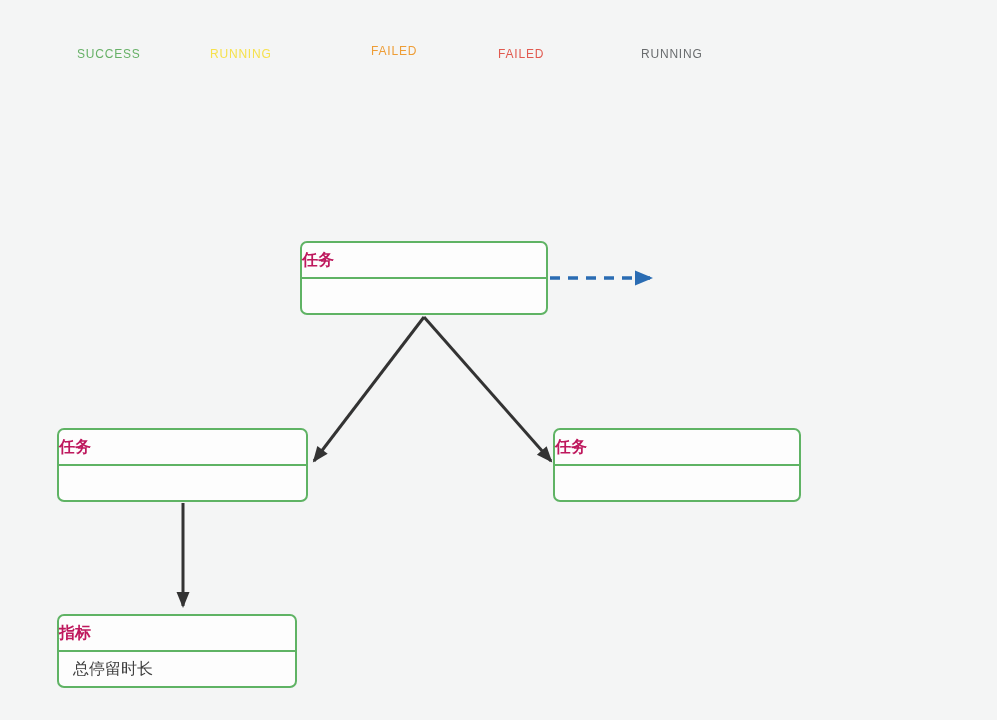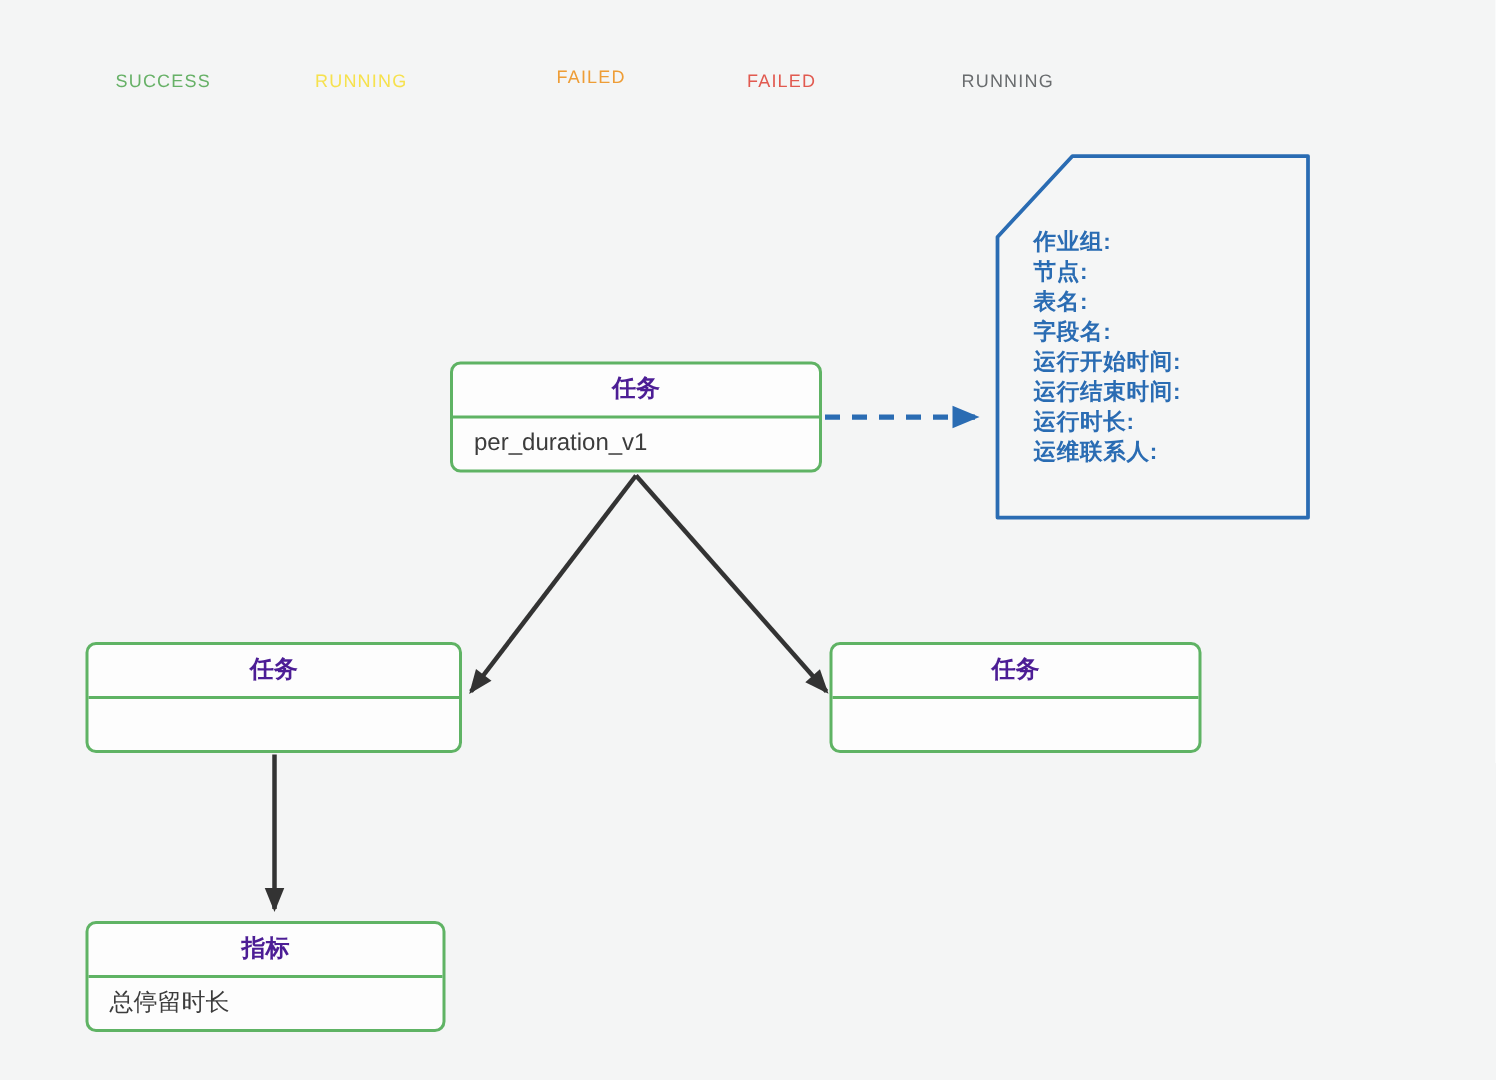--- a/index.html
+++ b/index.html
@@ -39,24 +39,24 @@
     box-sizing: border-box;
     border: 2px solid #5fb364;
     border-radius: 7px;
     background: #fdfdfd;
     width: 248px;
     height: 74px;
   }
   .node-header {
     height: 34px;
     line-height: 34px;
-    text-align: center;
+    text-align: left;
     font-size: 16px;
     font-weight: bold;
-    color: #4c1d95;
+    color: #be185d;
     border-bottom: 2px solid #5fb364;
   }
   .node-body {
     height: 34px;
     line-height: 34px;
     padding-left: 14px;
     font-size: 16px;
     color: #3c3c3c;
     white-space: nowrap;
     overflow: hidden;
@@ -106,45 +106,29 @@
       </marker>
     </defs>
     <line x1="424" y1="317" x2="314" y2="461" stroke="#333333" stroke-width="3" marker-end="url(#arrowBlack)"></line>
     <line x1="424" y1="317" x2="551" y2="461" stroke="#333333" stroke-width="3" marker-end="url(#arrowBlack)"></line>
     <line x1="183" y1="503" x2="183" y2="606" stroke="#333333" stroke-width="3" marker-end="url(#arrowBlack)"></line>
     <line x1="550" y1="278" x2="650" y2="278" stroke="#2a6cb3" stroke-width="3.5" stroke-dasharray="10 8" marker-end="url(#arrowBlue)"></line>
   </svg>
 
   <div class="node" style="left:300px; top:241px; width:248px;">
     <div class="node-header">任务</div>
-    <div class="node-body">per_duration_v1</div>
   </div>
 
   <div class="node" style="left:57px; top:428px; width:251px;">
     <div class="node-header">任务</div>
   </div>
 
   <div class="node" style="left:553px; top:428px; width:248px;">
     <div class="node-header">任务</div>
   </div>
 
   <div class="node" style="left:57px; top:614px; width:240px;">
     <div class="node-header">指标</div>
     <div class="node-body">总停留时长</div>
   </div>
 
-  <div id="tooltip-note">
-    <svg width="240" height="265" viewBox="0 0 240 265" xmlns="http://www.w3.org/2000/svg">
-      <polygon points="65,9 222,9 222,250 15,250 15,63" fill="#f5f6f6" stroke="#2a6cb3" stroke-width="2.5" stroke-linejoin="round"></polygon>
-    </svg>
-    <div class="tooltip-lines">
-      <div>作业组:</div>
-      <div>节点:</div>
-      <div>表名:</div>
-      <div>字段名:</div>
-      <div>运行开始时间:</div>
-      <div>运行结束时间:</div>
-      <div>运行时长:</div>
-      <div>运维联系人:</div>
-    </div>
-  </div>
 
 </div>
 
 </body></html>

